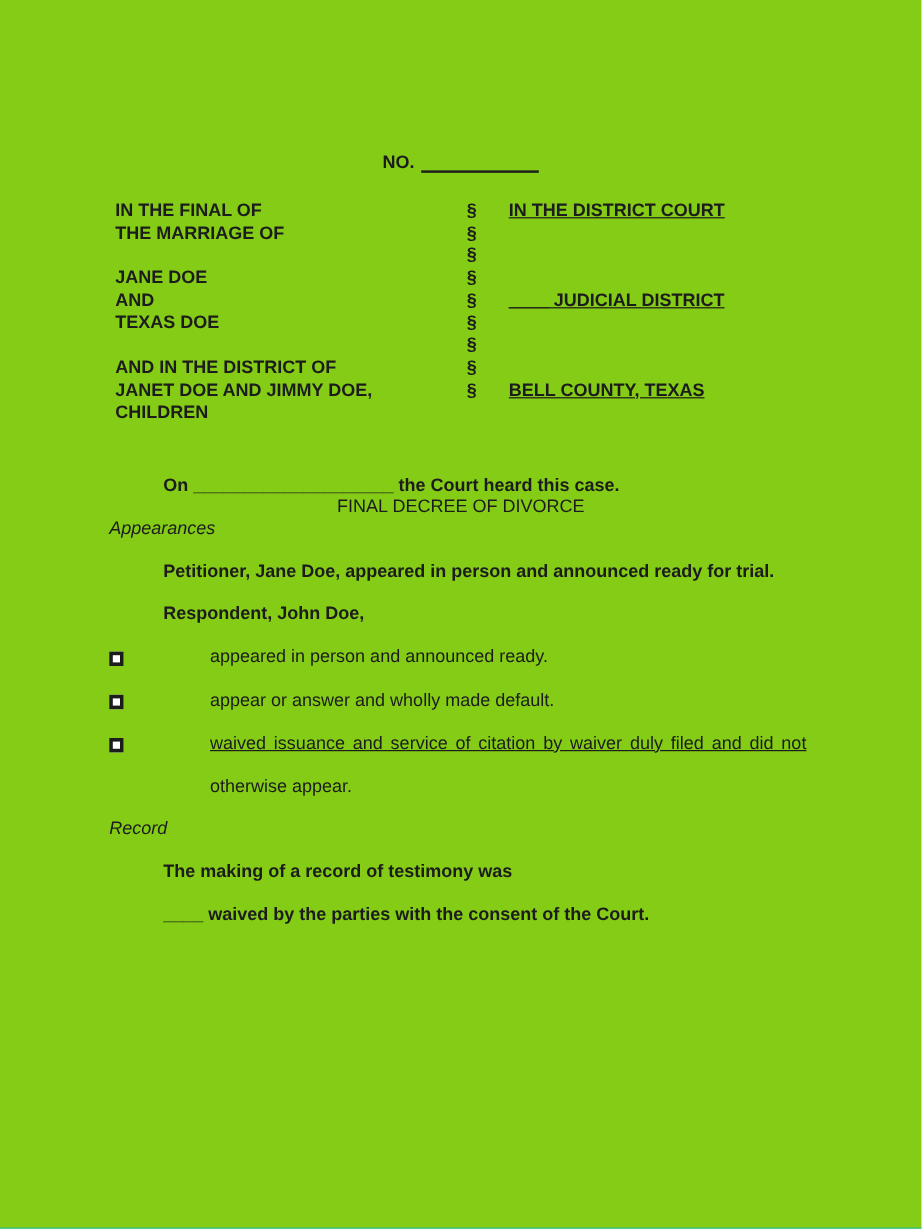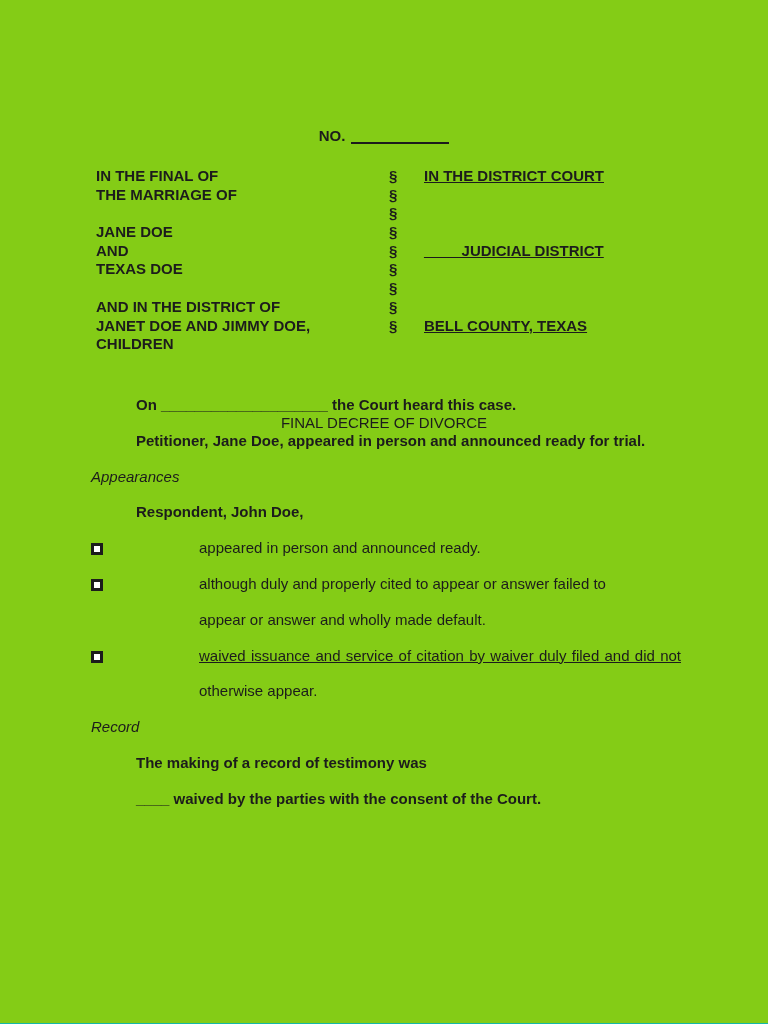--- a/index.html
+++ b/index.html
@@ -50,21 +50,21 @@
     .indent { padding-left: 45px; font-weight: bold; }
     .it { font-style: italic; }
     .check-item { display: flex; align-items: flex-start; }
     .checkbox {
       flex: 0 0 auto;
       width: 12px; height: 12px;
       border: 3px solid #1c1c1c;
       margin-top: 13px;
       background: #ffffff;
     }
-    .check-text { margin-left: 96px; width: 497px; }
+    .check-text { margin-left: 72px; width: 497px; }
     .check-text .line { white-space: nowrap; }
     .check-text .line.justify {
       white-space: normal;
       text-align: justify;
       text-align-last: justify;
       text-decoration: underline;
     }
   </style>
 </head>
 <body>
@@ -114,37 +114,36 @@
       <div class="cap-line"></div>
     </div>
   </div>
 
   <div class="doc-title">FINAL DECREE OF DIVORCE</div>
 
   <div class="body-block">
 
     <div class="line indent">On ____________________ the Court heard this case.</div>
 
+    <div class="line it">Appearances</div>
+
     <div class="line indent">Petitioner, Jane Doe, appeared in person and announced ready for trial.</div>
-
-    <div class="line it">Appearances</div>
 
     <div class="line indent">Respondent, John Doe,</div>
 
     <div class="check-item">
       <span class="checkbox"></span>
       <div class="check-text">
         <div class="line">appeared in person and announced ready.</div>
       </div>
     </div>
 
     <div class="check-item">
       <span class="checkbox"></span>
       <div class="check-text">
-        <div class="line">although duly and properly cited to appear or answer failed to</div>
         <div class="line">appear or answer and wholly made default.</div>
       </div>
     </div>
 
 
     <div class="check-item">
       <span class="checkbox"></span>
       <div class="check-text">
         <div class="line justify">waived issuance and service of citation by waiver duly filed and did not</div>
         <div class="line">otherwise appear.</div>

